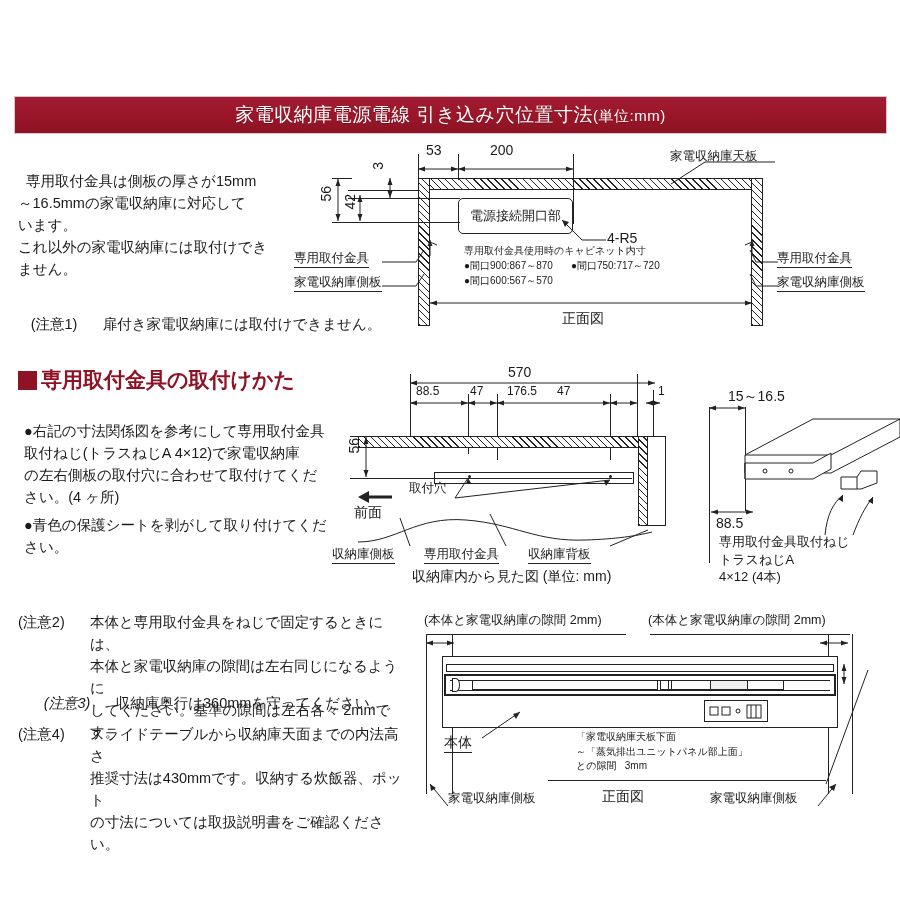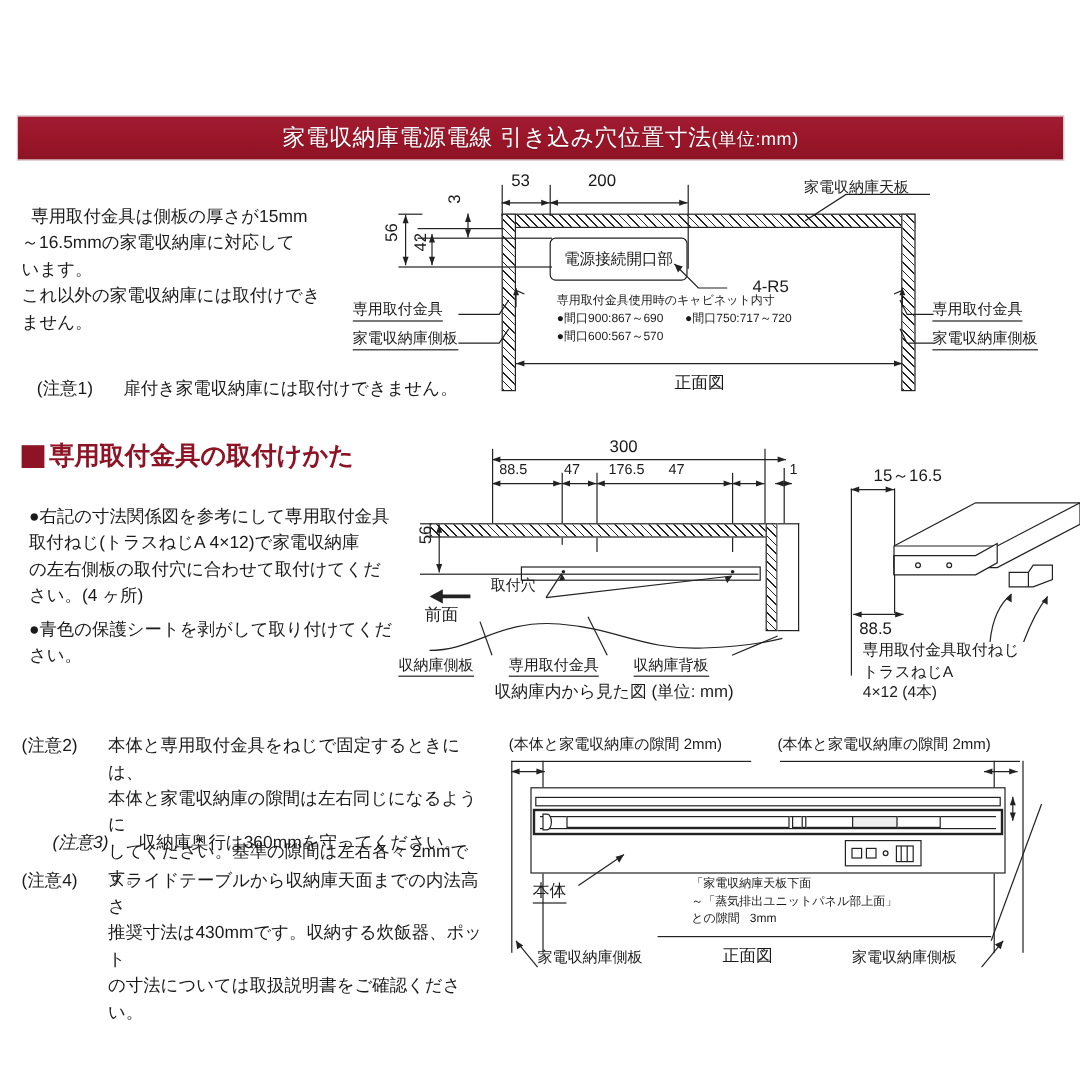--- a/index.html
+++ b/index.html
@@ -122,21 +122,21 @@
   <div class="abs hatch" style="left:471px;top:38px;width:12px;height:148px;"></div>
 
   <div class="abs rbox" style="left:178px;top:58px;width:115px;height:36px;">
     <span>電源接続開口部</span>
   </div>
 
   <svg class="abs" style="left:280px;top:78px;width:90px;height:34px;">
     <path d="M2,2 L22,22 L46,22" stroke="#222" stroke-width="1" fill="none"></path>
     <path d="M2,2 L9,4 L5,9 Z" fill="#222"></path>
   </svg>
-  <div class="abs dim" style="left:327px;top:90px;margin-left:20px;">4-R5</div>
+  <div class="abs dim" style="left:327px;top:90px;">4-R5</div>
 
   <svg class="abs" style="left:385px;top:12px;width:120px;height:34px;">
     <path d="M6,32 L40,10 L110,10" stroke="#222" stroke-width="1" fill="none"></path>
   </svg>
   <div class="abs lbl" style="left:390px;top:8px;">家電収納庫天板</div>
 
   <div class="abs tick" style="left:138px;top:14px;height:26px;"></div>
   <div class="abs tick" style="left:178px;top:14px;height:26px;"></div>
   <div class="abs tick" style="left:293px;top:14px;height:70px;"></div>
   <svg class="abs" style="left:136px;top:24px;width:160px;height:10px;">
@@ -195,21 +195,21 @@
     <path d="M4,2 L1.5,8 L6.5,8 Z" fill="#222"></path>
   </svg>
   <svg class="abs" style="left:460px;top:98px;width:16px;height:22px;">
     <path d="M12,2 L12,18 M12,4 L5,7" stroke="#222" stroke-width="1" fill="none"></path>
     <path d="M12,2 L9.5,8 L14.5,8 Z" fill="#222"></path>
   </svg>
 
   <div class="abs txt-s" style="left:156px;top:104px;width:310px;line-height:1.48;">
     <div>専用取付金具使用時のキャビネット内寸</div>
     <div style="display:flex;gap:18px;">
-      <span>●間口900:867～690</span>
+      <span>●間口900:867～870</span>
       <span>●間口750:717～720</span>
     </div>
     <div>●間口600:567～570</div>
   </div>
 
   <svg class="abs" style="left:148px;top:158px;width:326px;height:10px;">
     <line x1="2" y1="5" x2="324" y2="5" stroke="#222" stroke-width="1"></line>
     <path d="M2,5 L9,2.5 L9,7.5 Z" fill="#222"></path>
       <path d="M324,5 L317,2.5 L317,7.5 Z" fill="#222"></path>
   </svg>
@@ -220,21 +220,21 @@
 <div class="abs" id="diagram-mid" style="left:350px;top:360px;width:360px;height:210px;">
 
   <div class="abs tick" style="left:60px;top:14px;height:62px;"></div>
   <div class="abs tick" style="left:287px;top:14px;height:62px;"></div>
   <div class="abs tick" style="left:303px;top:30px;height:46px;"></div>
   <svg class="abs" style="left:58px;top:18px;width:250px;height:10px;">
     <line x1="2" y1="5" x2="247" y2="5" stroke="#222" stroke-width="1"></line>
     <path d="M2,5 L9,2.5 L9,7.5 Z" fill="#222"></path>
       <path d="M247,5 L240,2.5 L240,7.5 Z" fill="#222"></path>
   </svg>
-  <div class="abs dim" style="left:158px;top:4px;">300</div>
+  <div class="abs dim" style="left:158px;top:4px;">570</div>
 
   <div class="abs tick" style="left:118px;top:34px;height:60px;"></div>
   <div class="abs tick" style="left:147px;top:34px;height:66px;"></div>
   <div class="abs tick" style="left:260px;top:34px;height:66px;"></div>
   <svg class="abs" style="left:58px;top:38px;width:255px;height:10px;">
     <line x1="2" y1="5" x2="60" y2="5" stroke="#222" stroke-width="1"></line>
     <path d="M2,5 L9,2.5 L9,7.5 Z" fill="#222"></path>
       <path d="M60,5 L53,2.5 L53,7.5 Z" fill="#222"></path>
     <line x1="60" y1="5" x2="89" y2="5" stroke="#222" stroke-width="1"></line>
     <path d="M60,5 L67,2.5 L67,7.5 Z" fill="#222"></path>

